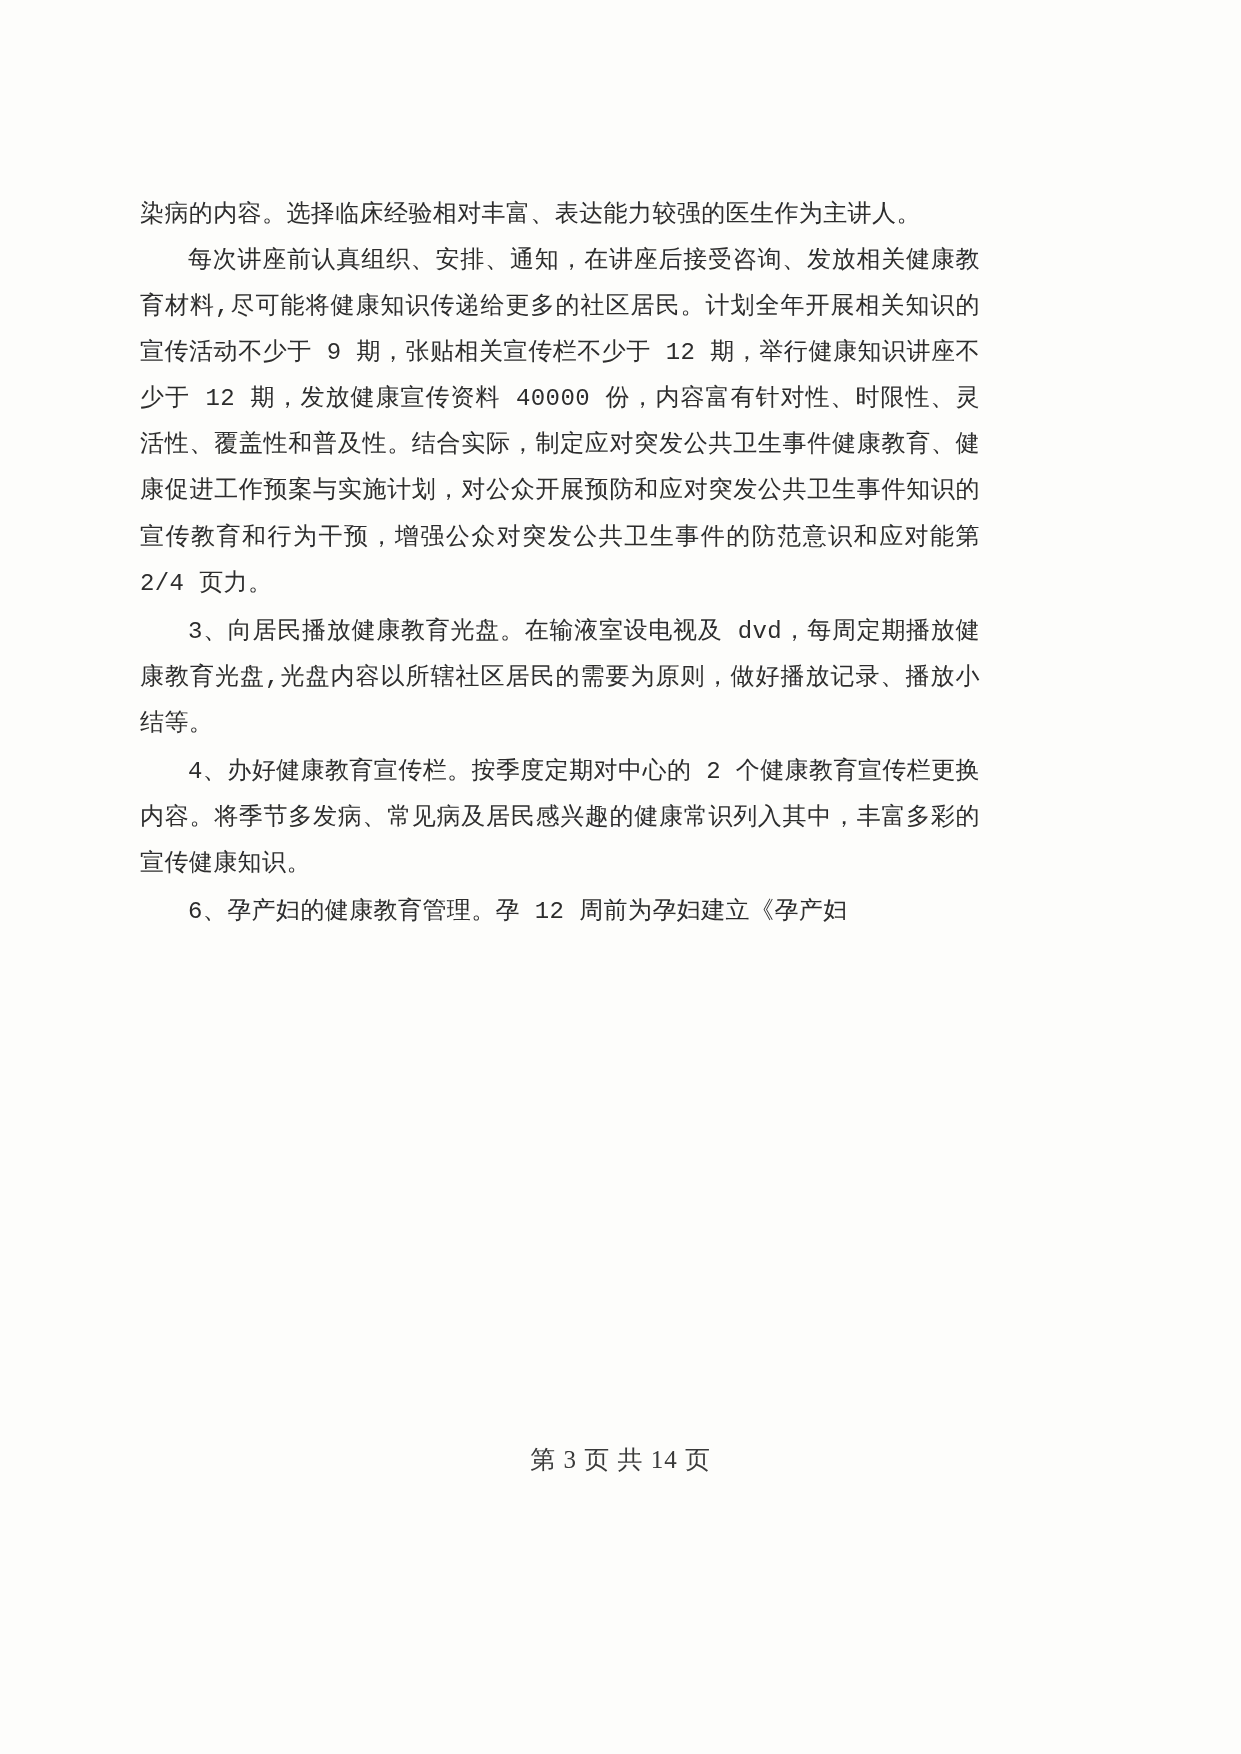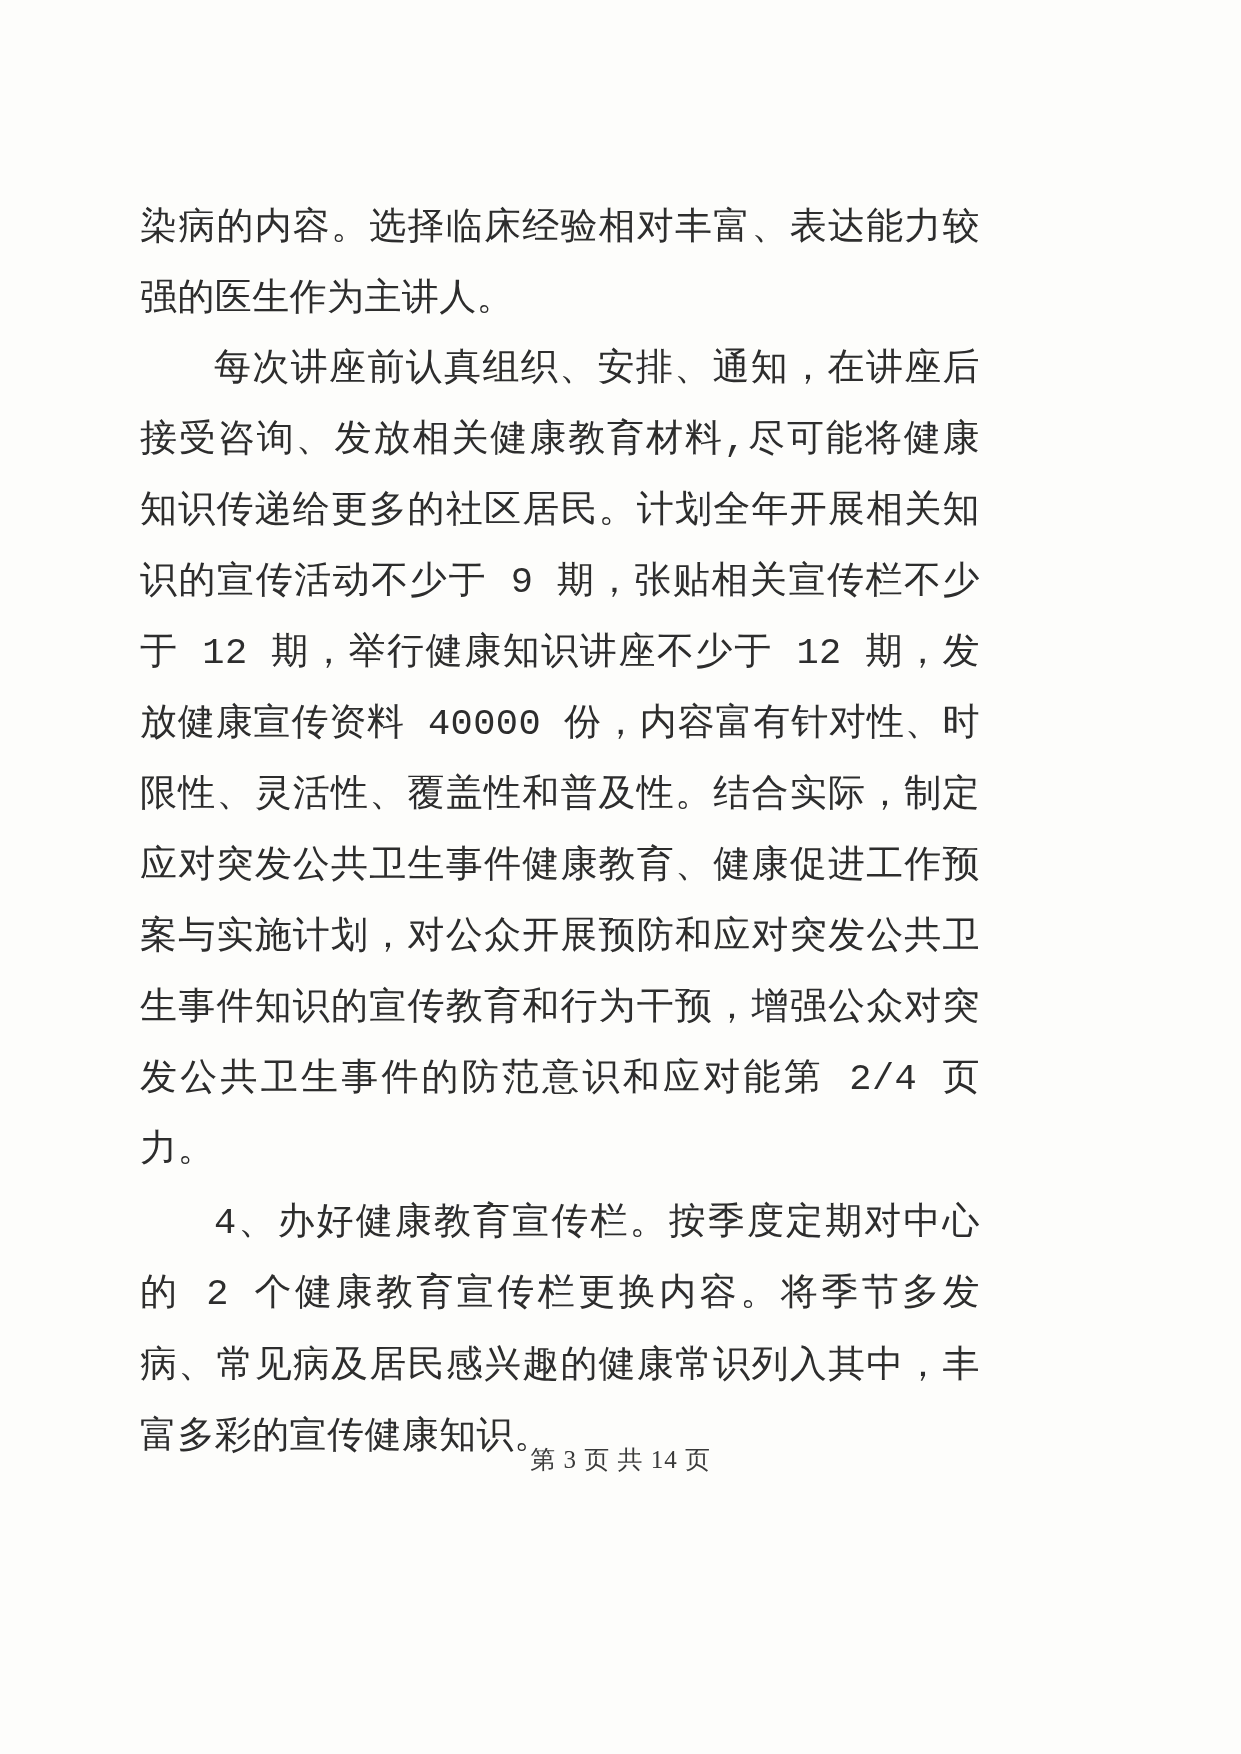--- a/index.html
+++ b/index.html
@@ -24,21 +24,21 @@
     background: #fdfdfb;
   }
   .content {
     position: absolute;
     left: 140px;
     top: 190px;
     width: 840px;
   }
   p.para {
     margin: 0 0 2px 0;
-    font-size: 37px;
+    font-size: 24px;
     line-height: 1.92;
     text-align: justify;
     text-justify: inter-ideograph;
     letter-spacing: 0.4px;
     color: #2d2d2d;
     font-family: "Liberation Serif", "DejaVu Serif", serif;
   }
   p.indent {
     text-indent: 2em;
     font-family: Liberation Mono, monospace;
@@ -55,16 +55,18 @@
     font-family: "Liberation Serif", "DejaVu Serif", serif;
   }
 </style>
 </head>
 <body>
 
 <div class="page">
   <div class="content">
     <p class="para">染病的内容。选择临床经验相对丰富、表达能力较强的医生作为主讲人。</p>
     <p class="para indent">每次讲座前认真组织、安排、通知，在讲座后接受咨询、发放相关健康教育材料,尽可能将健康知识传递给更多的社区居民。计划全年开展相关知识的宣传活动不少于 9 期，张贴相关宣传栏不少于 12 期，举行健康知识讲座不少于 12 期，发放健康宣传资料 40000 份，内容富有针对性、时限性、灵活性、覆盖性和普及性。结合实际，制定应对突发公共卫生事件健康教育、健康促进工作预案与实施计划，对公众开展预防和应对突发公共卫生事件知识的宣传教育和行为干预，增强公众对突发公共卫生事件的防范意识和应对能第 2/4 页力。</p>
+    <p class="para indent">3、向居民播放健康教育光盘。在输液室设电视及 dvd，每周定期播放健康教育光盘,光盘内容以所辖社区居民的需要为原则，做好播放记录、播放小结等。</p>
     <p class="para indent">4、办好健康教育宣传栏。按季度定期对中心的 2 个健康教育宣传栏更换内容。将季节多发病、常见病及居民感兴趣的健康常识列入其中，丰富多彩的宣传健康知识。</p>
+    <p class="para indent">6、孕产妇的健康教育管理。孕 12 周前为孕妇建立《孕产妇</p>
   </div>
   <div class="footer">第 3 页 共 14 页</div>
 </div>
 
 </body></html>

